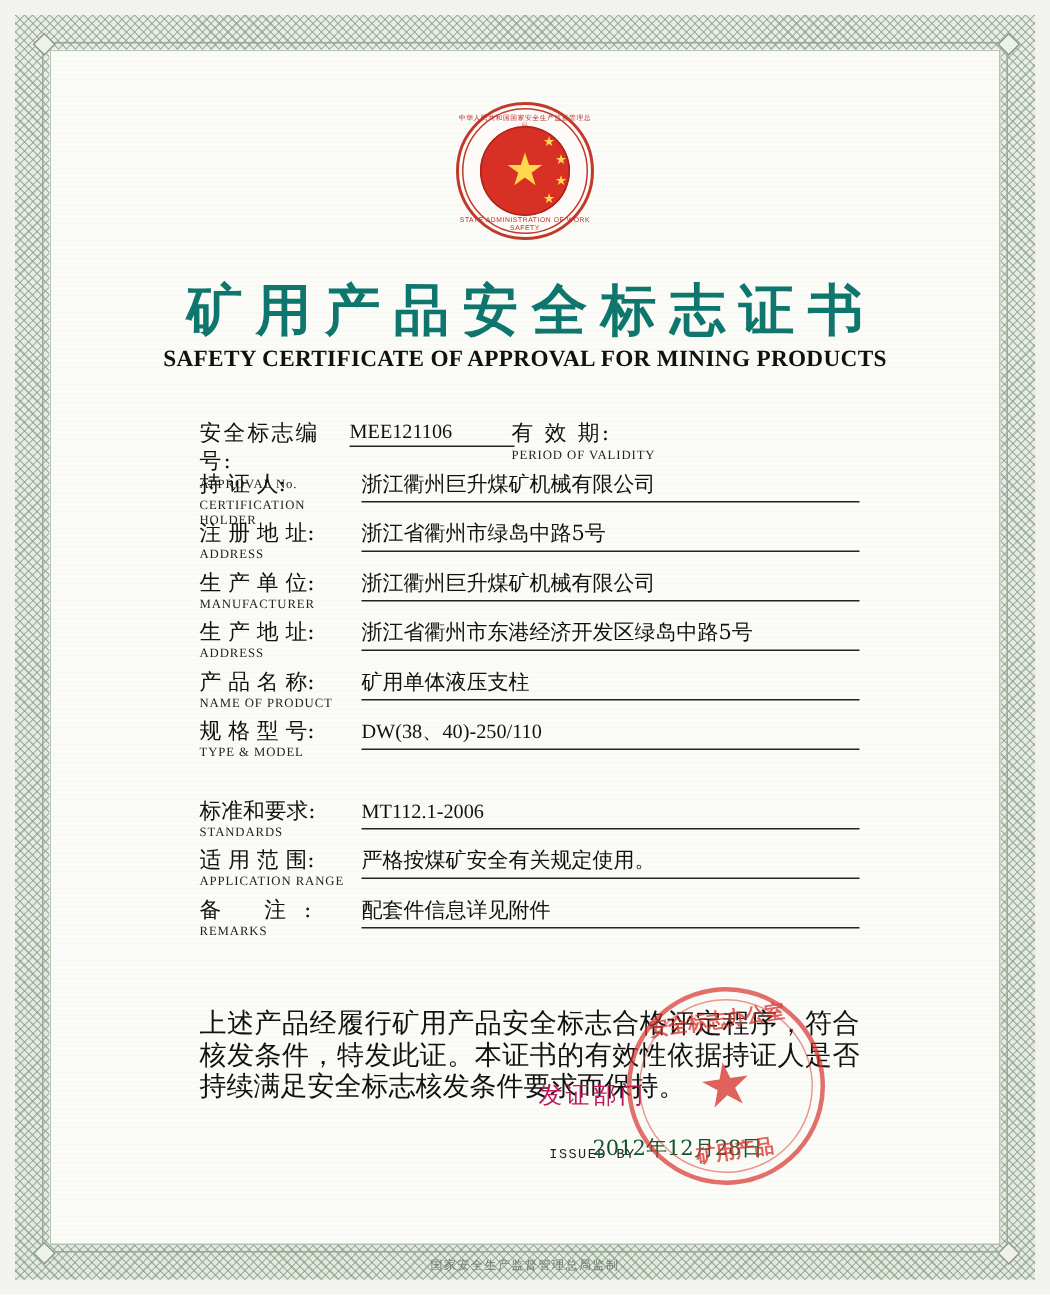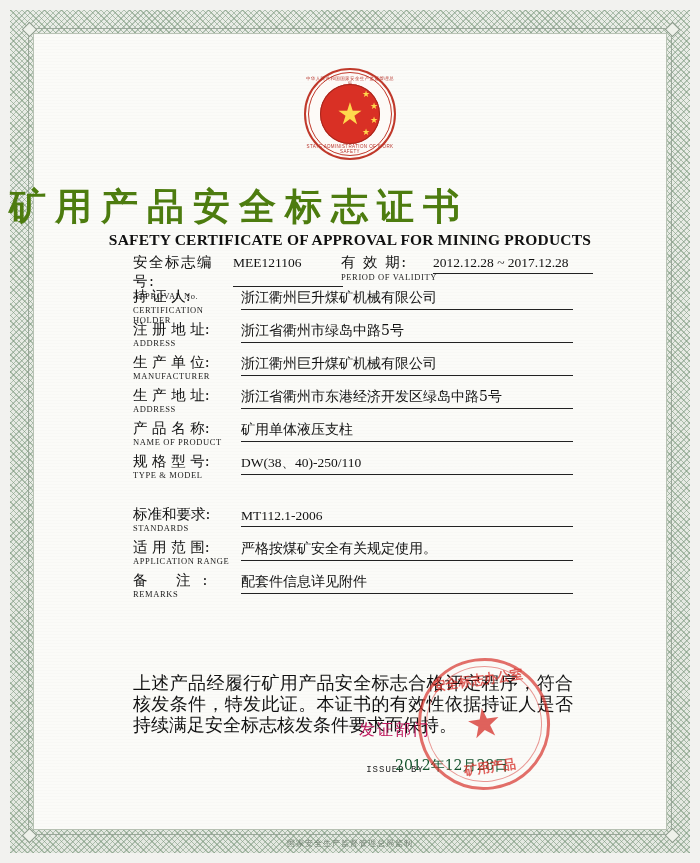--- a/index.html
+++ b/index.html
@@ -117,45 +117,45 @@
     letter-spacing: 0.4px;
     color: #b7332a;
     font-family: "Liberation Sans", sans-serif;
   }
 
   
   .title-cn {
     position: absolute;
     left: 0; right: 0;
     top: 182px;
-    text-align: left;
+    text-align: center;
     font-size: 37px;
     letter-spacing: 9px;
     font-weight: bold;
-    color: #4d7c0f;
+    color: #0f766e;
     font-family: "DejaVu Serif", "Liberation Serif", serif;
     text-indent: 9px;
   }
   .title-en {
     position: absolute;
     left: 0; right: 0;
     top: 231px;
     text-align: center;
     font-size: 15.5px;
     font-weight: bold;
     letter-spacing: 0.2px;
     color: #111;
     font-family: "Liberation Serif", serif;
   }
 
   
   .fields {
     position: absolute;
     left: 133px;
-    top: 253px;
+    top: 279px;
     width: 440px;
   }
 
   .lbl-cn {
     font-size: 14.5px;
     color: #111;
     font-family: "DejaVu Serif", "Liberation Serif", serif;
   }
   .lbl-en {
     font-size: 8.5px;
@@ -179,21 +179,21 @@
   
   .row-top {
     position: relative;
     height: 34px;
   }
   .cell-approval-lbl {
     position: absolute; left: 0; top: 0; width: 100px;
   }
   .cell-approval-val {
     position: absolute; left: 100px; top: 0px; width: 110px;
-    padding-bottom: 15px;
+    padding-bottom: 0;
     text-align: left;
   }
   .cell-validity-lbl {
     position: absolute; left: 208px; top: 0; width: 110px;
   }
   .cell-validity-val {
     position: absolute; left: 300px; top: 0px; width: 160px;
     padding-bottom: 2px;
   }
 
@@ -340,23 +340,20 @@
         <span class="lbl-cn sp-c">安全标志编号:</span>
         <span class="lbl-en" style="display:block;">APPROVAL No.</span>
       </div>
       <div class="cell-approval-val underline">
         <span class="val val-num">MEE121106</span>
       </div>
       <div class="cell-validity-lbl">
         <span class="lbl-cn sp-c">有 效 期:</span>
         <span class="lbl-en" style="display:block;">PERIOD OF VALIDITY</span>
       </div>
-      <div class="cell-validity-val underline">
-        <span class="val val-num">2012.12.28 ~ 2017.12.28</span>
-      </div>
     </div>
 
     <div class="row-std">
       <div class="lab">
         <span class="lbl-cn">持 证 人:</span>
         <span class="lbl-en">CERTIFICATION HOLDER</span>
       </div>
       <div class="vl underline">
         <span class="val">浙江衢州巨升煤矿机械有限公司</span>
       </div>

